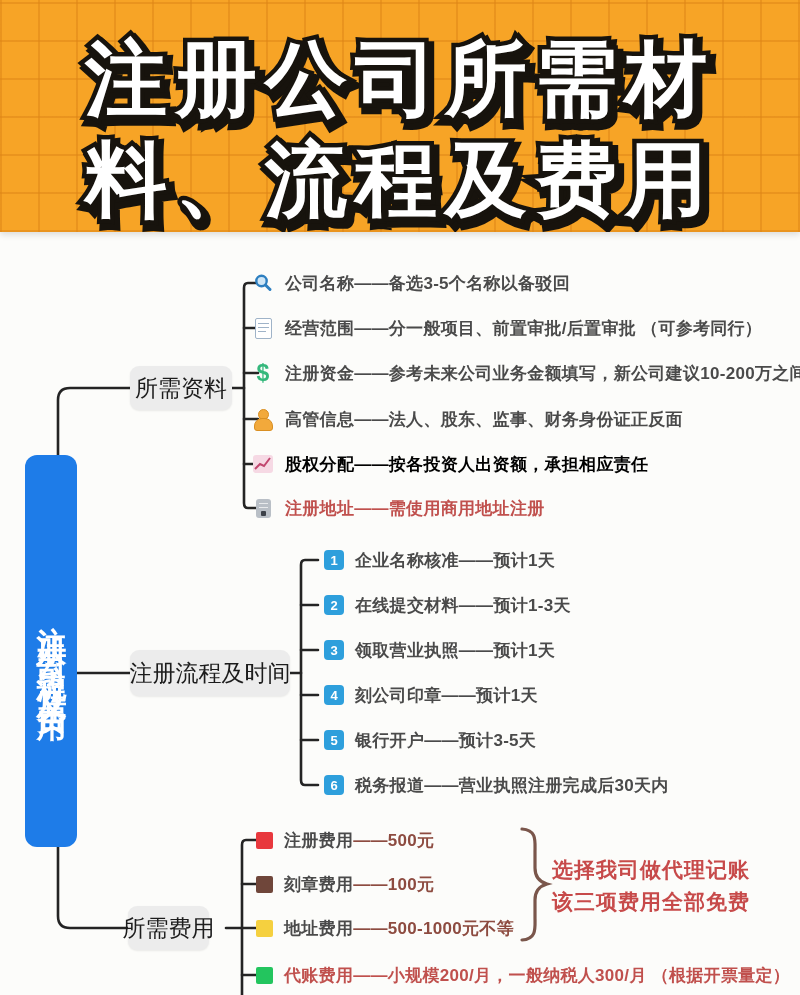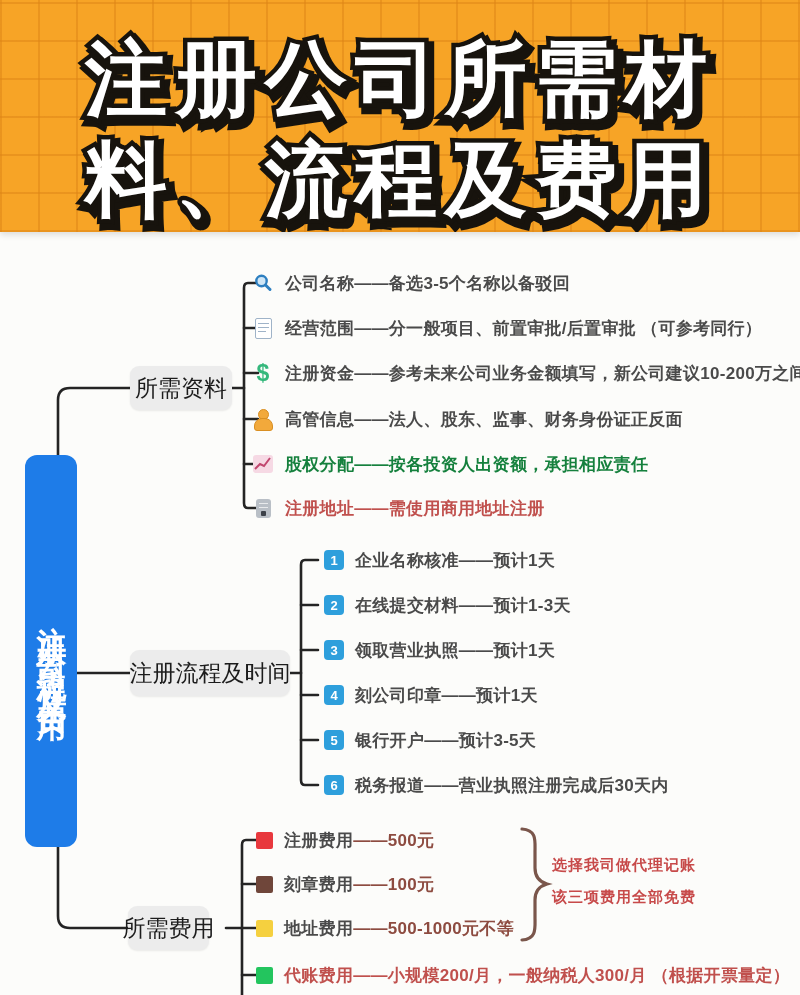--- a/index.html
+++ b/index.html
@@ -60,21 +60,21 @@
   .ledger-ic{width:15px;height:19px;background:#b9bfc6;border-radius:3px;position:relative;}
   .ledger-ic i{position:absolute;left:3px;right:3px;height:1.5px;background:#e8eaec;}
   .ledger-ic i:nth-child(1){top:4px;} .ledger-ic i:nth-child(2){top:8px;}
   .ledger-ic b{position:absolute;left:5px;bottom:2px;width:5px;height:5px;background:#3c4148;border-radius:1px;}
   
   .badge{width:20px;height:20px;border-radius:4px;color:#fff;font-weight:bold;font-size:13px;
     display:flex;align-items:center;justify-content:center;flex:0 0 20px;}
   
   .swatch{width:17px;height:17px;border-radius:2px;flex:0 0 17px;}
   
-  .note-line{position:absolute;z-index:2;font-weight:bold;font-size:15px;white-space:nowrap;letter-spacing:1px;}
+  .note-line{position:absolute;z-index:2;font-weight:bold;font-size:21px;white-space:nowrap;letter-spacing:1px;}
 </style>
 </head>
 <body>
 
 <div class="stage">
 
   <div class="banner">
     <svg width="800" height="232" viewBox="0 0 800 232">
       <text class="title-shadow" x="404" y="112" font-size="82" text-anchor="middle">注册公司所需材</text>
       <text class="title-main" x="400" y="107" font-size="82" text-anchor="middle">注册公司所需材</text>
@@ -146,21 +146,21 @@
         </span>
     </span>
     <span class="txt" style="color: rgb(74, 74, 74);">高管信息——法人、股东、监事、财务身份证正反面</span>
   </div>
   <div class="row" style="left:252px;top:451px;">
     <span class="icon-box">
       <span class="chart-ic"><svg width="20" height="18" viewBox="0 0 20 18">
             <polyline points="2,14 7,9 11,11 17,3" fill="none" stroke="#c2476f" stroke-width="2"></polyline>
           </svg></span>
     </span>
-    <span class="txt" style="color: #15803d;">股权分配——按各投资人出资额，承担相应责任</span>
+    <span class="txt" style="color: #000000;">股权分配——按各投资人出资额，承担相应责任</span>
   </div>
   <div class="row" style="left:252px;top:495px;">
     <span class="icon-box">
         <span class="ledger-ic">
           <i></i>
           <i></i>
           <b></b>
         </span>
       </span>
     <span class="txt" style="color: rgb(192, 80, 77);">注册地址——需使用商用地址注册</span>

